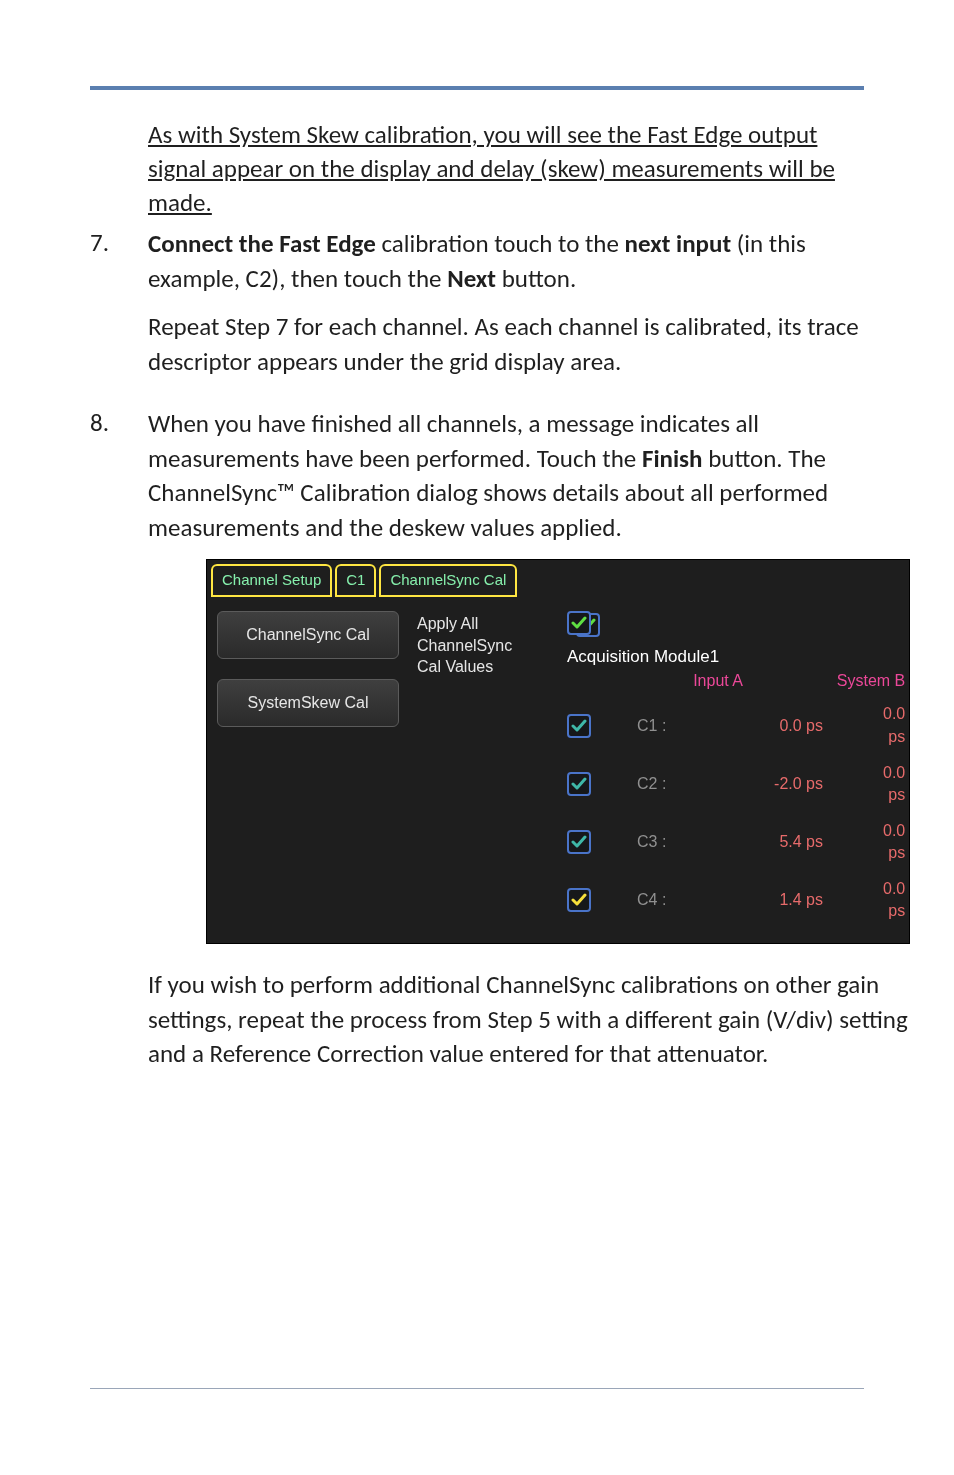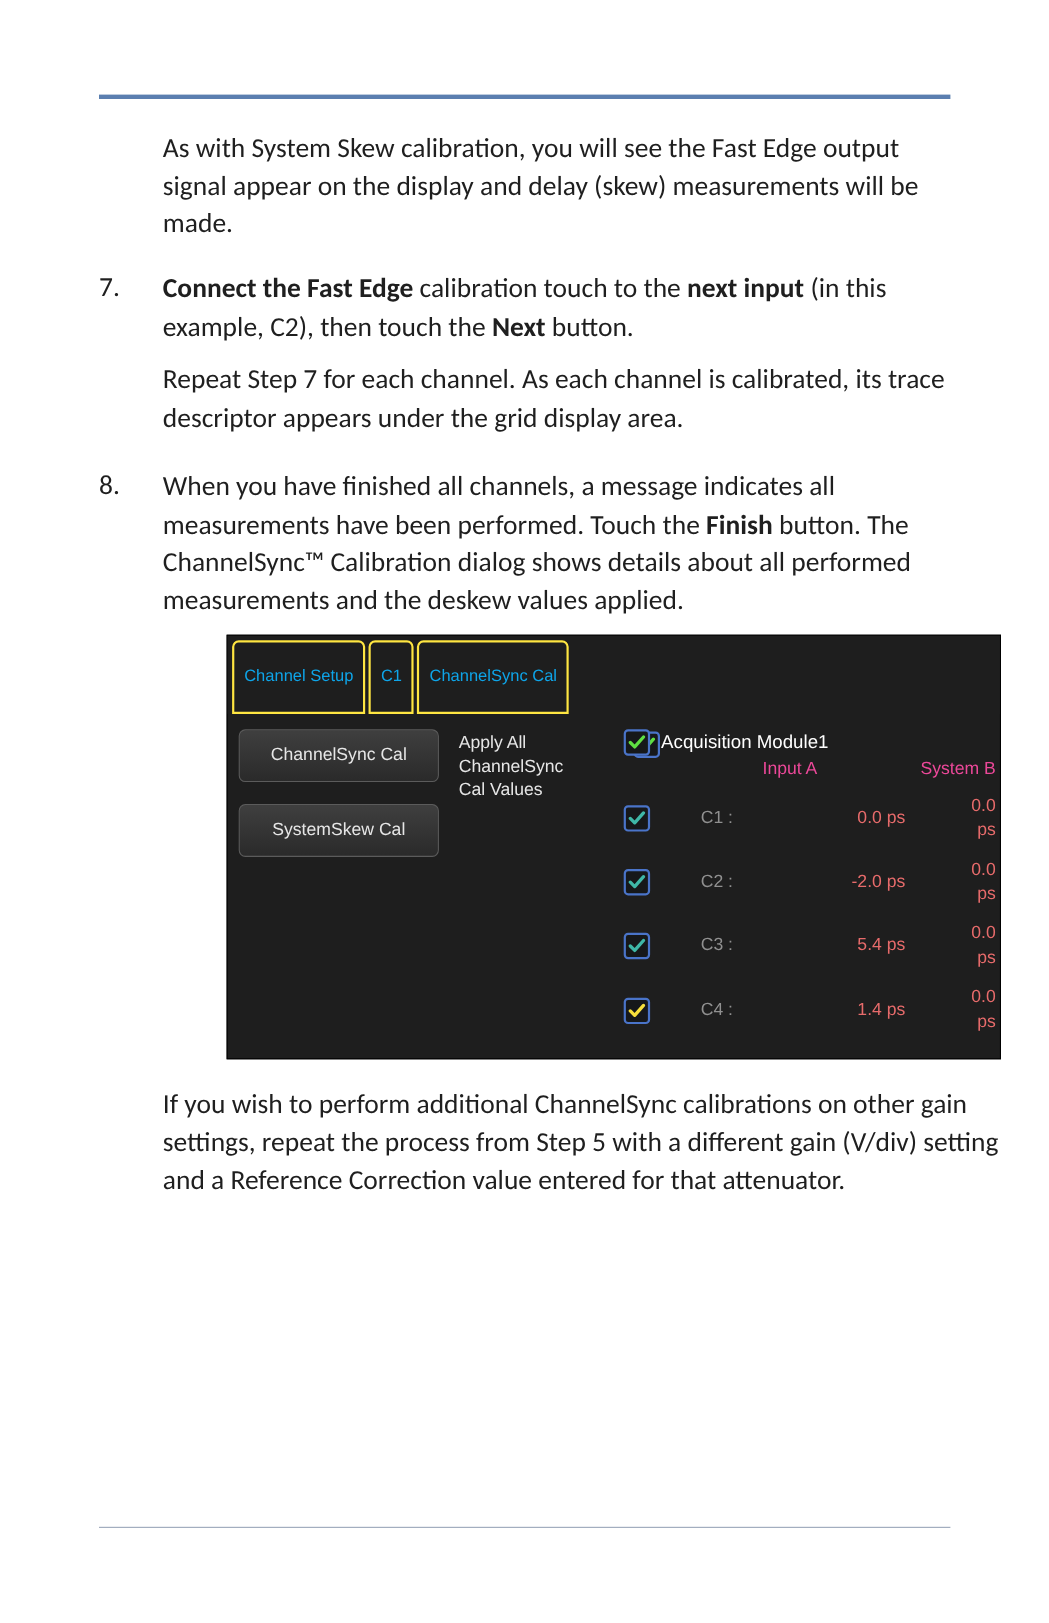--- a/index.html
+++ b/index.html
@@ -13,21 +13,22 @@
     position: relative;
   }
   .top-rule {
     height: 4px;
     background: #5b7fb0;
     margin-bottom: 28px;
   }
   .indented-para {
     margin-left: 58px;
     line-height: 1.35;
-    margin-bottom: 26px;
+    margin-bottom: 8px;
+    text-decoration: underline;
   }
   ol.steps {
     list-style: none;
     margin: 0;
     padding: 0;
   }
   ol.steps > li {
     display: flex;
     margin-bottom: 14px;
   }
@@ -60,23 +61,23 @@
   .dlg-tabs {
     background: #1e1e1e;
     padding: 4px 4px 0 4px;
     display: flex;
     gap: 3px;
   }
   .dlg-tab {
     border: 1px solid #000;
     border-top-left-radius: 6px;
     border-top-right-radius: 6px;
-    padding: 22px 10px;
+    padding: 5px 10px;
     font-size: 15px;
-    color: #0ea5e9;
+    color: #86efac;
     background: #1e1e1e;
   }
   .dlg-tab.active {
     background: #1e1e1e;
     border-bottom-color: #1e1e1e;
   }
   .dlg-tab.sel {
     outline: 2px solid #ffe642;
     outline-offset: -2px;
   }
@@ -130,20 +131,21 @@
   .dlg-check.yellow svg path { stroke: #f6df3b; }
   .dlg-col-right {
     flex: 1;
     padding-left: 6px;
   }
   .dlg-right-head {
     display: flex;
     align-items: flex-start;
     padding: 0 0 2px 0;
     gap: 10px;
+    flex-direction: column;
   }
   .dlg-right-head .mod {
     color: #fff;
     font-size: 17px;
   }
   .dlg-right-sub {
     display: flex;
     color: #ec4899;
     font-size: 16px;
     padding-bottom: 4px;

